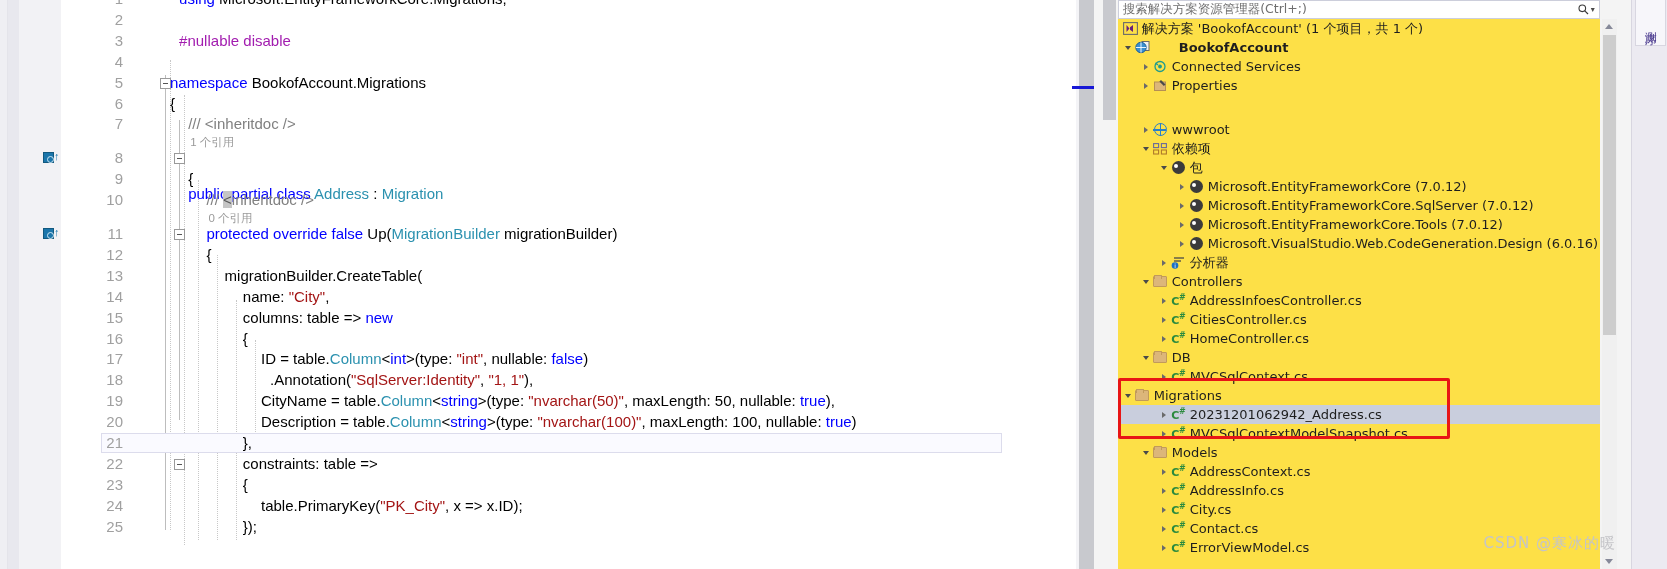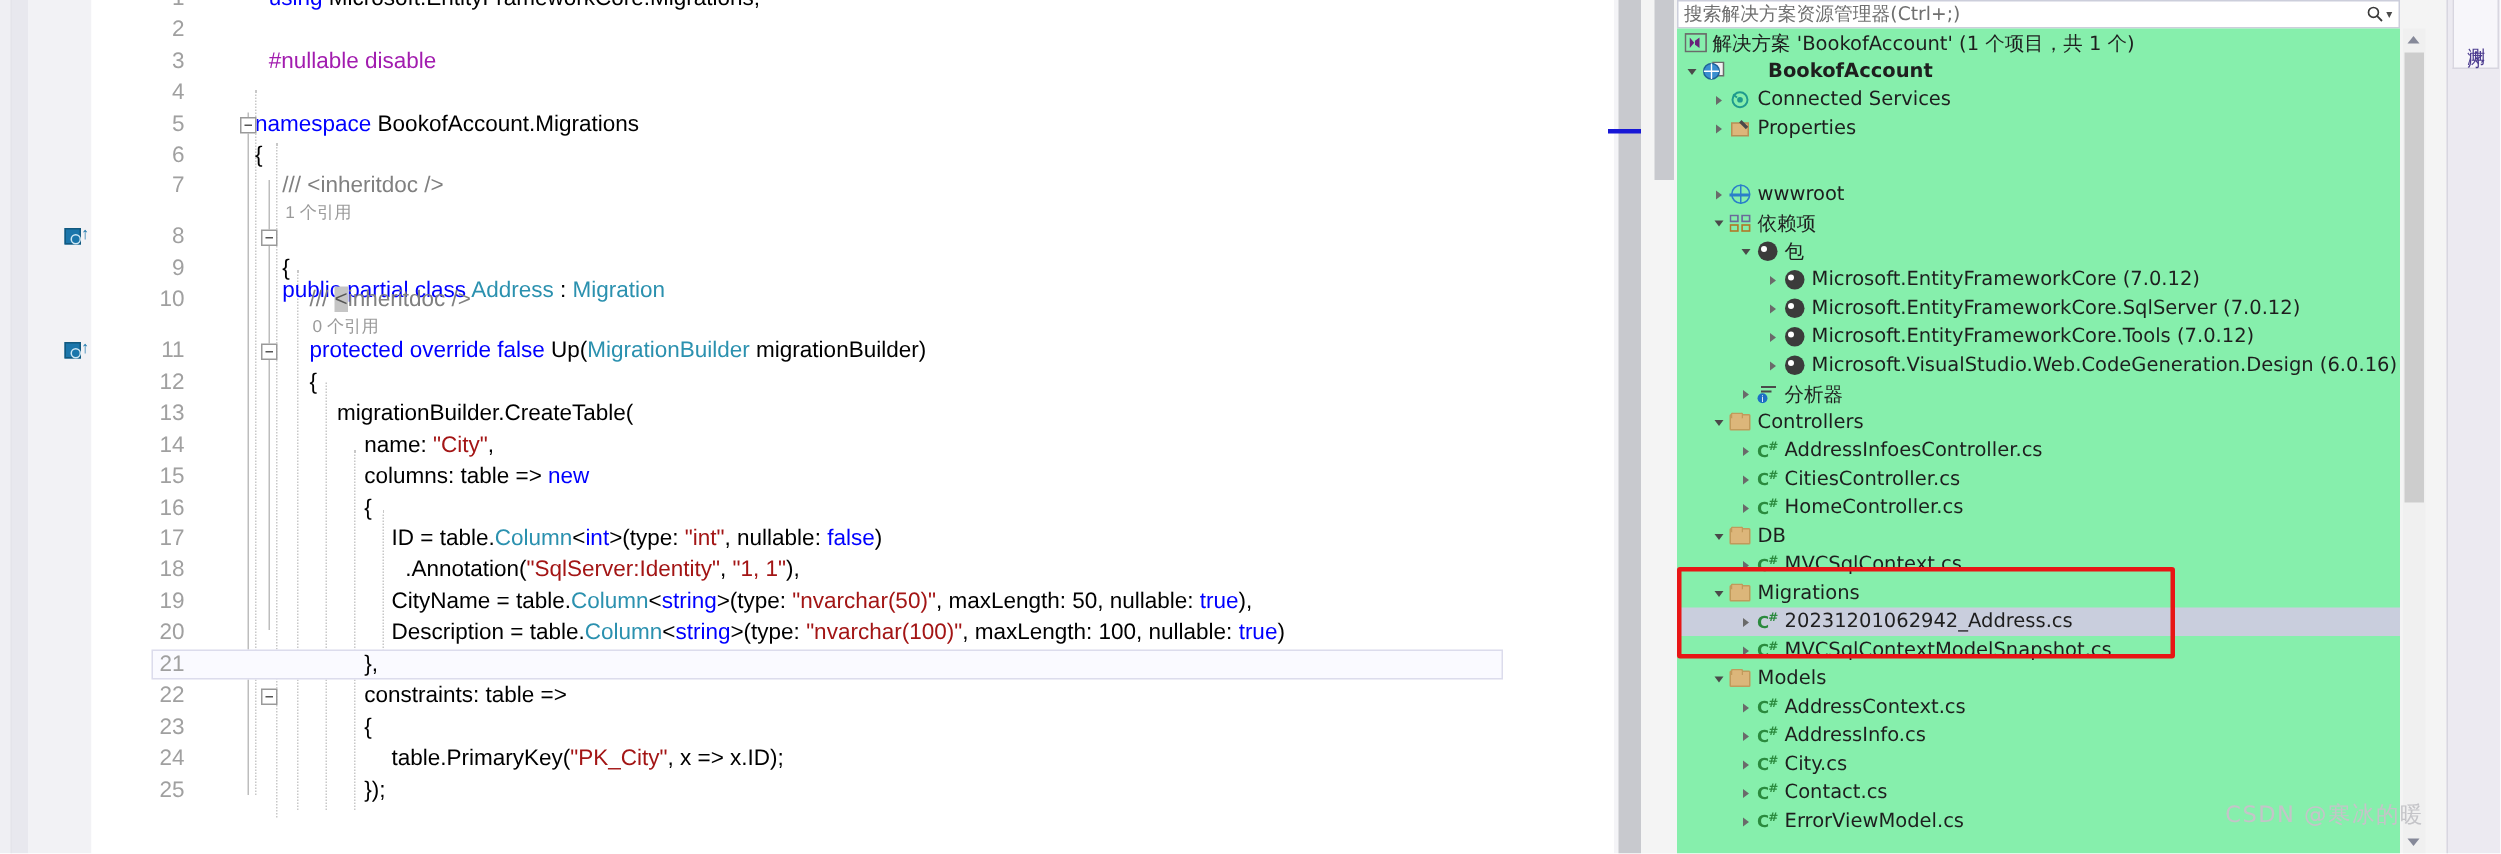--- a/index.html
+++ b/index.html
@@ -66,21 +66,21 @@
   .se-inner{ position:relative; width:100%; height:100%; }
 
   .se-search{ position:absolute; left:24px; top:0px; right:31px; height:19px;
               background:#ffffff; border:1px solid #cccedb; display:flex; align-items:center;
               padding:0 4px; }
   .se-search .ph{ font-size:12.5px; color:#6f6f6f; font-family:"DejaVu Sans",sans-serif; }
   .se-search .mag{ margin-left:auto; display:flex; align-items:center; gap:2px; }
   .se-search .mag svg{ display:block; }
   .se-search .cv{ font-size:8px; color:#4a4a4a; }
 
-  .se-tree{ position:absolute; left:24px; top:19px; right:31px; bottom:0; background:#86efac;
+  .se-tree{ position:absolute; left:24px; top:19px; right:31px; bottom:0; background:#fde047;
             overflow:hidden; }
 
   .tr{ position:relative; height:19px; display:flex; align-items:center; font-size:13px;
        color:#1e1e1e; white-space:nowrap; font-family:"DejaVu Sans",sans-serif; }
   .tr.sel{ background:#c9cedd; }
 
   .tw{ width:12px; flex:0 0 12px; display:flex; align-items:center; justify-content:center; }
   .tw .r{ width:0;height:0;border-left:4.5px solid #6a6a6a;border-top:3.5px solid transparent;border-bottom:3.5px solid transparent;}
   .tw .d{ width:0;height:0;border-top:4.5px solid #4a4a4a;border-left:3.5px solid transparent;border-right:3.5px solid transparent;}
 
@@ -397,21 +397,21 @@
           </div>
           <div class="tr" style="padding-left: 40px;">
             <span class="tw">
               <span class="r"></span>
             </span>
             <span class="ic">
               <span class="cs">C<sup style="font-size:8px">#</sup></span>
             </span>
             <span class="lbl">MVCSqlContext.cs</span>
           </div>
-          <div class="tr" style="padding-left: 22px;">
+          <div class="tr" style="padding-left: 4px;">
             <span class="tw">
               <span class="d"></span>
             </span>
             <span class="ic">
               <span class="folder"></span>
             </span>
             <span class="lbl">Migrations</span>
           </div>
           <div class="tr sel" style="padding-left: 40px;">
             <span class="tw">

